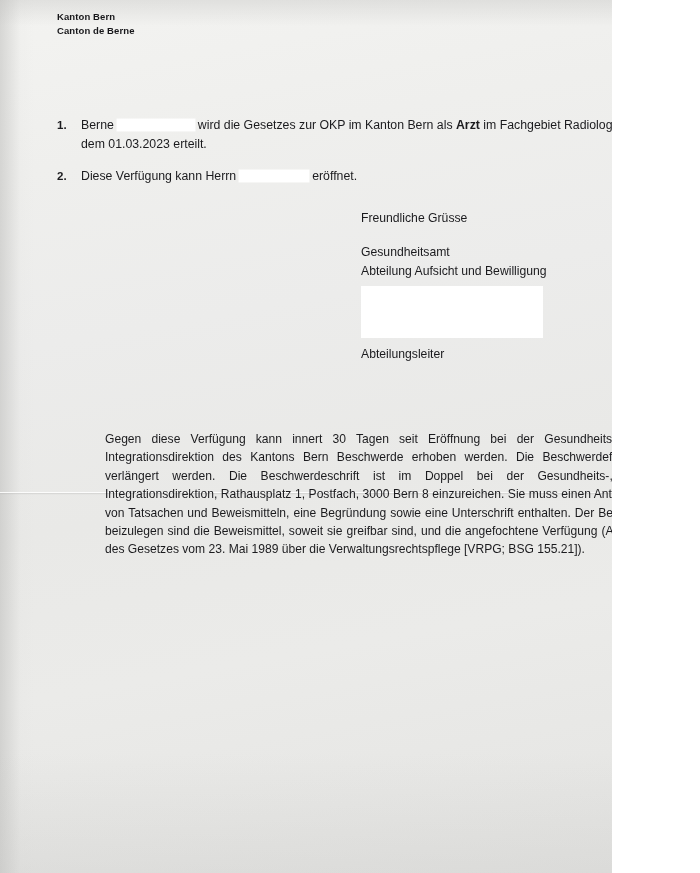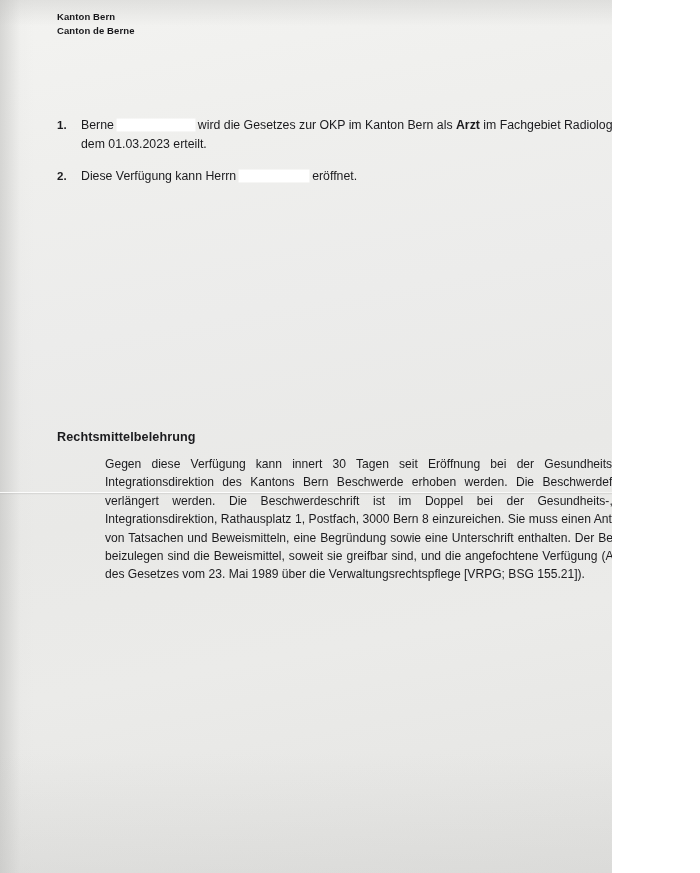--- a/index.html
+++ b/index.html
@@ -172,21 +172,29 @@
 
     <div class="li">
       <div class="li-num">2.</div>
       <div class="li-body">
         <span>Diese Verfügung kann Herrn</span><span class="redaction red-2"></span><span>eröffnet.</span>
       </div>
     </div>
 
   </div>
 
+  <div class="closing">
+    <div class="grp">Freundliche Grüsse</div>
+    <div>Gesundheitsamt</div>
+    <div>Abteilung Aufsicht und Bewilligung</div>
+    <div class="sig-block">
+      <div class="sig-white"></div>
+      <div class="sig-role">Abteilungsleiter</div>
+    </div>
+  </div>
 
   <div class="legal">
-    <div class="legal-title">Rechtsmittelbelehrung</div>
     <div class="legal-body">
       <p>Gegen diese Verfügung kann innert 30 Tagen seit Eröffnung bei der Gesundheits-, Sozial- und Integrationsdirektion des Kantons Bern Beschwerde erhoben werden. Die Beschwerdefrist kann nicht verlängert werden. Die Beschwerdeschrift ist im Doppel bei der Gesundheits-, Sozial- und Integrationsdirektion, Rathausplatz 1, Postfach, 3000 Bern 8 einzureichen. Sie muss einen Antrag, die Angabe von Tatsachen und Beweismitteln, eine Begründung sowie eine Unterschrift enthalten. Der Beschwerdeschrift beizulegen sind die Beweismittel, soweit sie greifbar sind, und die angefochtene Verfügung (Art. 32 und 60 ff. des Gesetzes vom 23. Mai 1989 über die Verwaltungsrechtspflege [VRPG; BSG 155.21]).</p>
     </div>
   </div>
 
 </div>
 
 </body></html>

